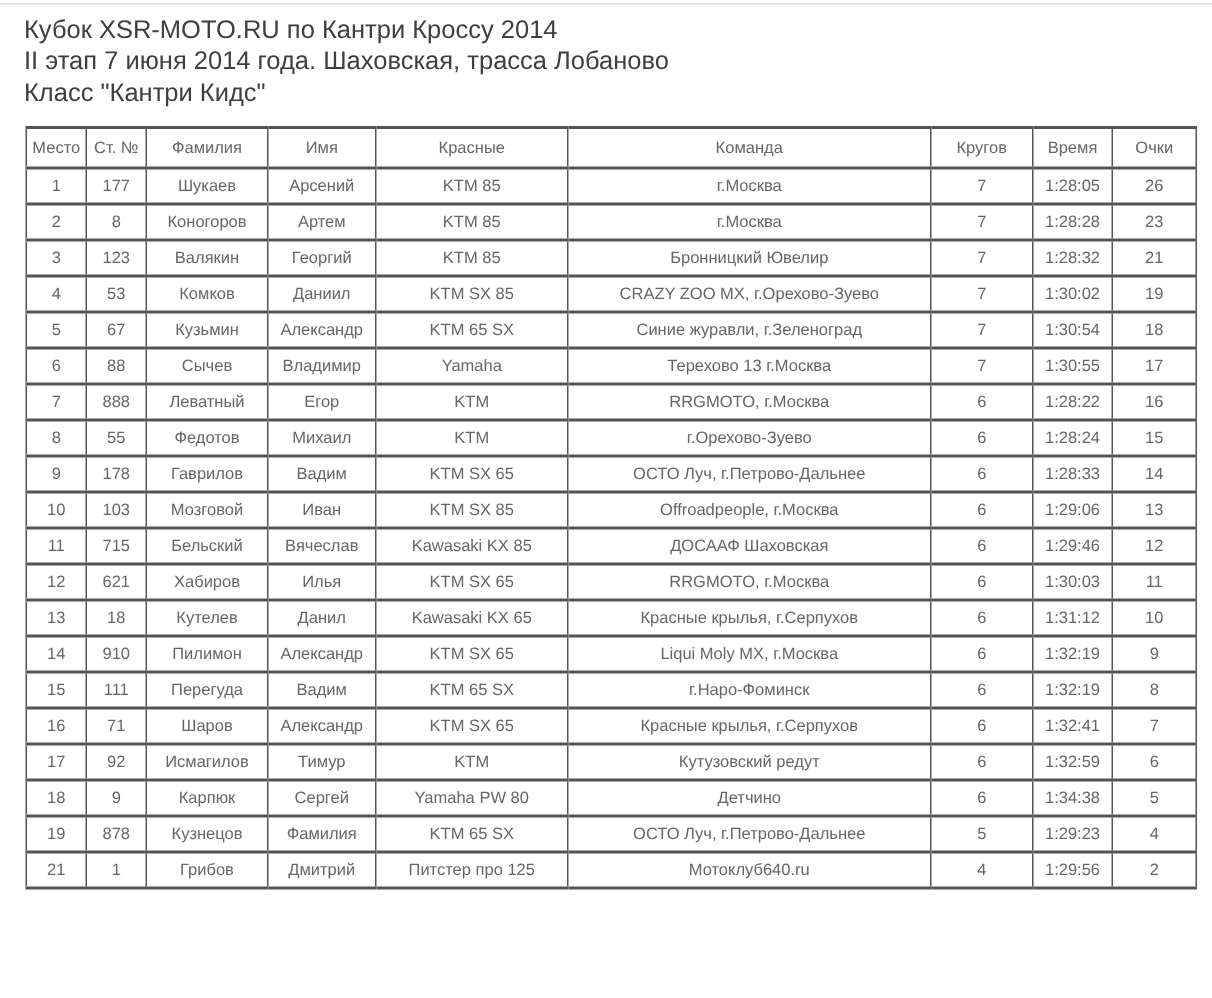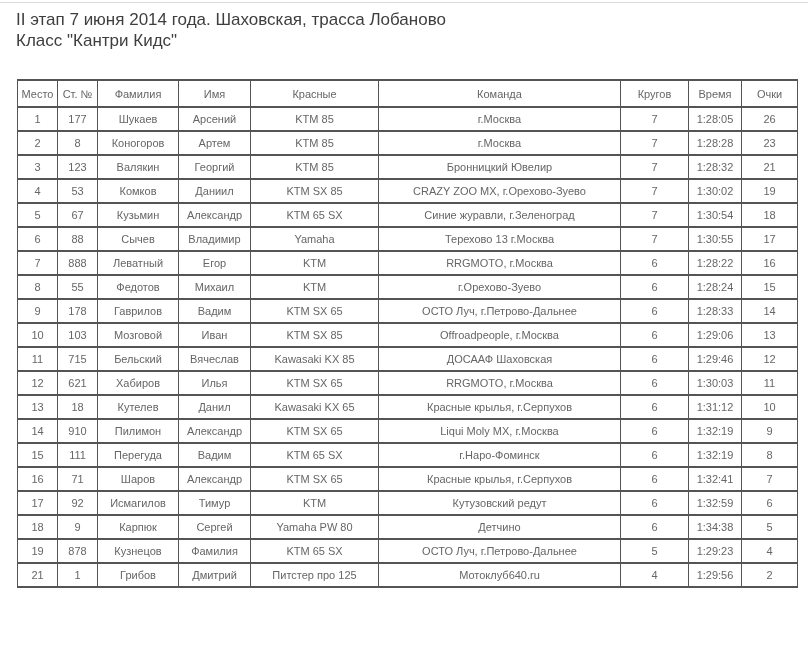--- a/index.html
+++ b/index.html
@@ -20,21 +20,21 @@
     width:100%;height:0;margin-top:2px;
   }
   .page-header{
     margin:6px 0 0 16px;
     color:var(--title-color);
     font-size:17px;
     line-height:21px;
   }
   .page-header div{white-space:nowrap;}
   table.results{
-    margin:28px 0 0 17px;
+    margin:12px 0 0 17px;
     border-collapse:collapse;
     table-layout:fixed;
     width:780px;
     padding-left:44px;
   }
   table.results th,
   table.results td{
     border:1px solid var(--border-color);
     border-top-width:2px;
     border-bottom-width:2px;
@@ -58,20 +58,21 @@
   col.c-laps{width:68px;}
   col.c-time{width:53px;}
   col.c-points{width:56px;}
 </style>
 </head>
 <body>
 
 <div class="top-rule"></div>
 
 <div class="page-header">
+  <div>Кубок XSR-MOTO.RU по Кантри Кроссу 2014</div>
   <div>II этап 7 июня 2014 года. Шаховская, трасса Лобаново</div>
   <div>Класс "Кантри Кидс"</div>
 </div>
 
 <table class="results">
   <colgroup>
     <col class="c-place">
       <col class="c-number">
       <col class="c-lastname">
     <col class="c-firstname">

